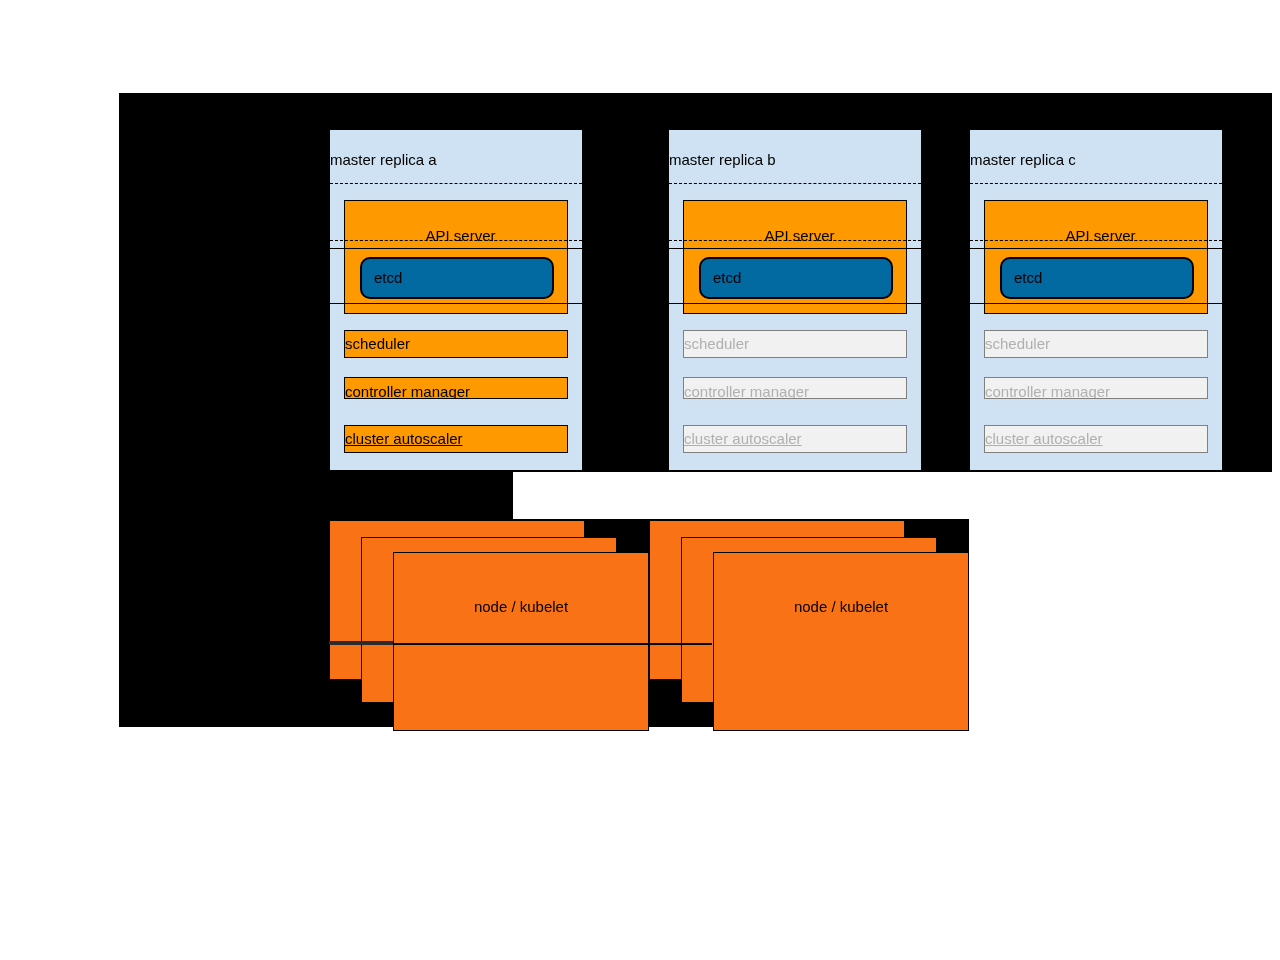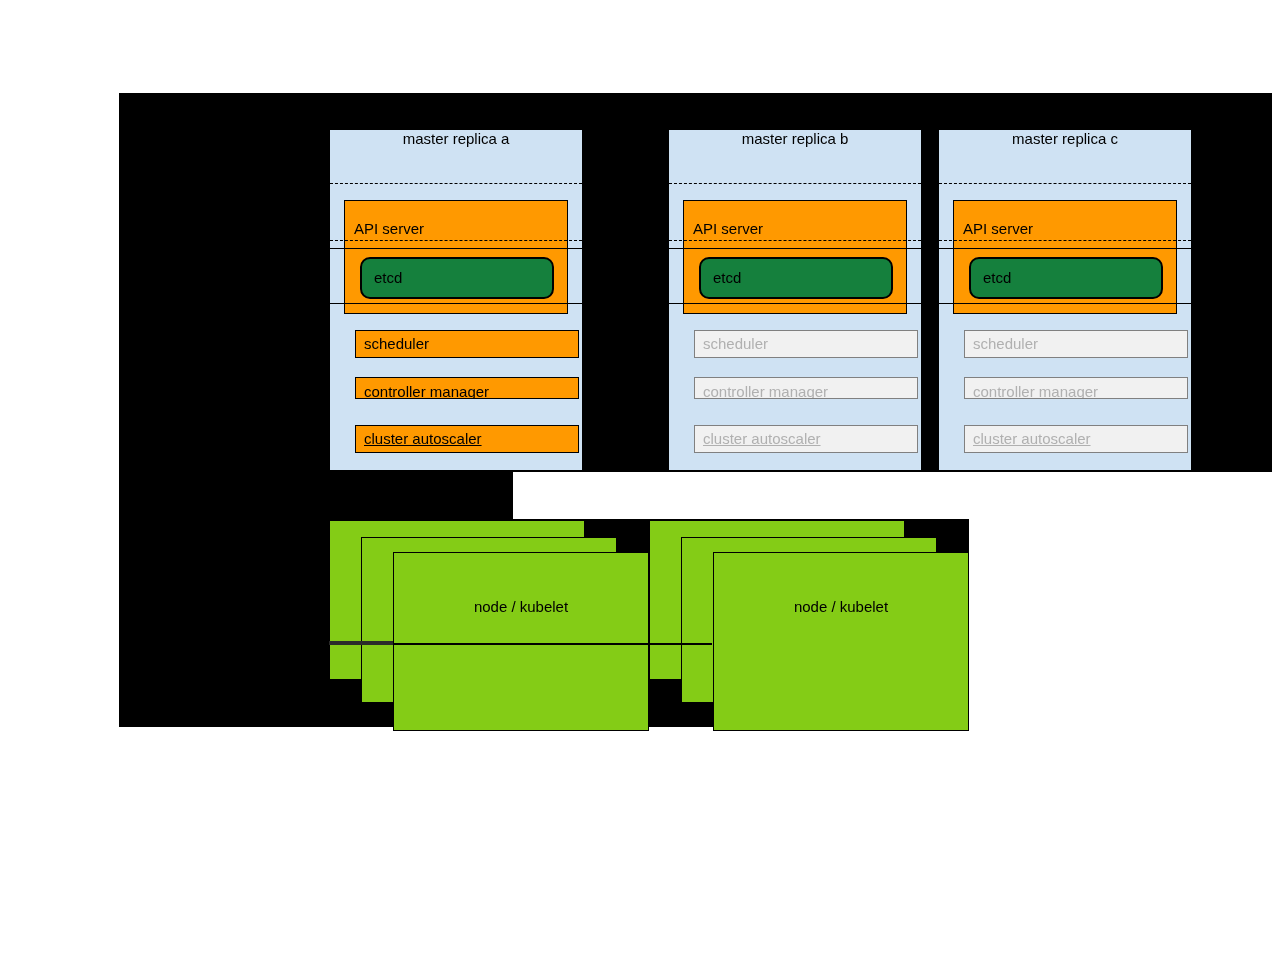--- a/index.html
+++ b/index.html
@@ -22,87 +22,86 @@
     top: 129px;
     width: 254px;
     height: 342px;
     background: #cfe2f3;
     border: 1px solid #000;
     box-sizing: border-box;
     z-index: 2;
   }
   .master-a { left: 329px; }
   .master-b { left: 668px; }
-  .master-c { left: 938px; }
+  .master-c { left: 969px; }
 
   .m-title {
     position: absolute;
     left: 0; right: 0; top: 0;
-    text-align: center;
+    padding-top: 21px;
     font-size: 15px;
     line-height: 18px;
   }
   .dash  { position: absolute; left: 0; right: 0; height: 0; border-top: 1px dashed #000; }
   .sline { position: absolute; left: 0; right: 0; height: 0; border-top: 1px solid #000; }
   .dash-1  { top: 53px; }
   .dash-2  { top: 110px; }
   .sline-1 { top: 118px; }
   .sline-2 { top: 173px; }
 
   .api-box {
     position: absolute;
     left: 14px; top: 70px;
     width: 224px; height: 114px;
     background: #ff9900;
     border: 1px solid #000;
     box-sizing: border-box;
     font-size: 15px;
   }
-  .api-box .api-label { display: block; padding: 19px 0 0 9px; }
+  .api-box .api-label { display: block; padding: 26px 0 0 9px; text-align: center; }
 
   .etcd-box {
     position: absolute;
     left: 30px; top: 127px;
     width: 194px; height: 42px;
-    background: #15803d;
+    background: #0369a1;
     border: 2px solid #000;
     border-radius: 10px;
     box-sizing: border-box;
     font-size: 15px;
     line-height: 37px;
     padding-left: 12px;
   }
 
   .comp {
     position: absolute;
     left: 14px;
     width: 224px; height: 28px;
     background: #ff9900;
     border: 1px solid #000;
     box-sizing: border-box;
     font-size: 15px;
     line-height: 26px;
-    padding-left: 8px;
+    padding-left: 0;
     white-space: nowrap;
     overflow: hidden;
-    margin-left: 11px;
   }
   .comp-sched { top: 200px; }
   .comp-ctrl  { top: 247px; height: 22px; line-height: 27px; }
   .comp-auto  { top: 295px; text-decoration: underline; }
 
   .master.standby .comp {
     background: #f1f1f1;
     border-color: #808080;
     color: #b0b0b0;
   }
 
   .node {
     position: absolute;
-    background: #84cc16;
+    background: #f97316;
     border: 1px solid #000;
     box-sizing: border-box;
   }
   .n-back  { top: 520px; width: 256px; height: 160px; z-index: 2; }
   .n-mid   { top: 537px; width: 256px; height: 166px; z-index: 3; }
   .n-front { top: 552px; width: 256px; height: 179px; z-index: 4; }
   .s1.n-back  { left: 329px; }
   .s1.n-mid   { left: 361px; }
   .s1.n-front { left: 393px; }
   .s2.n-back  { left: 649px; }

